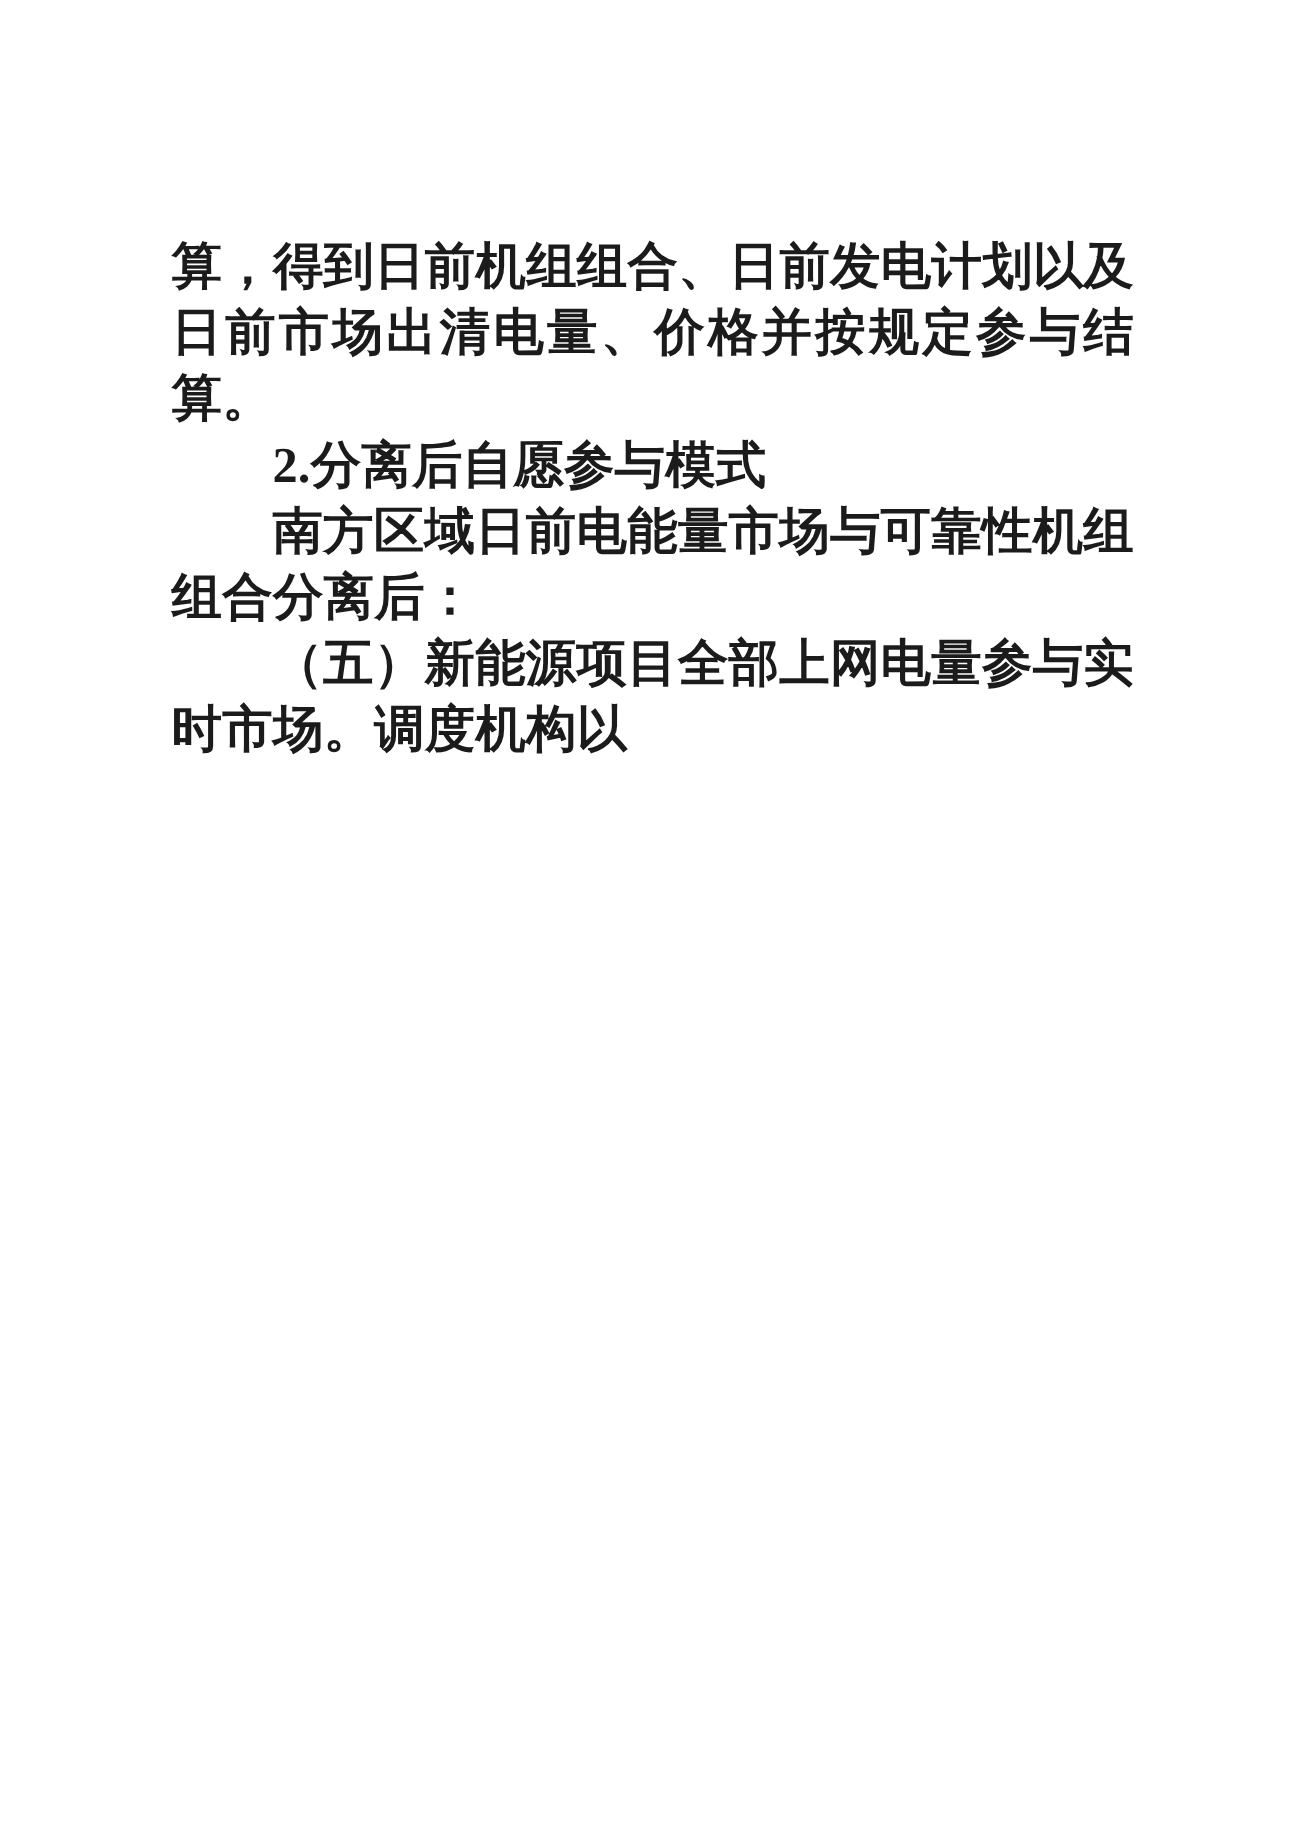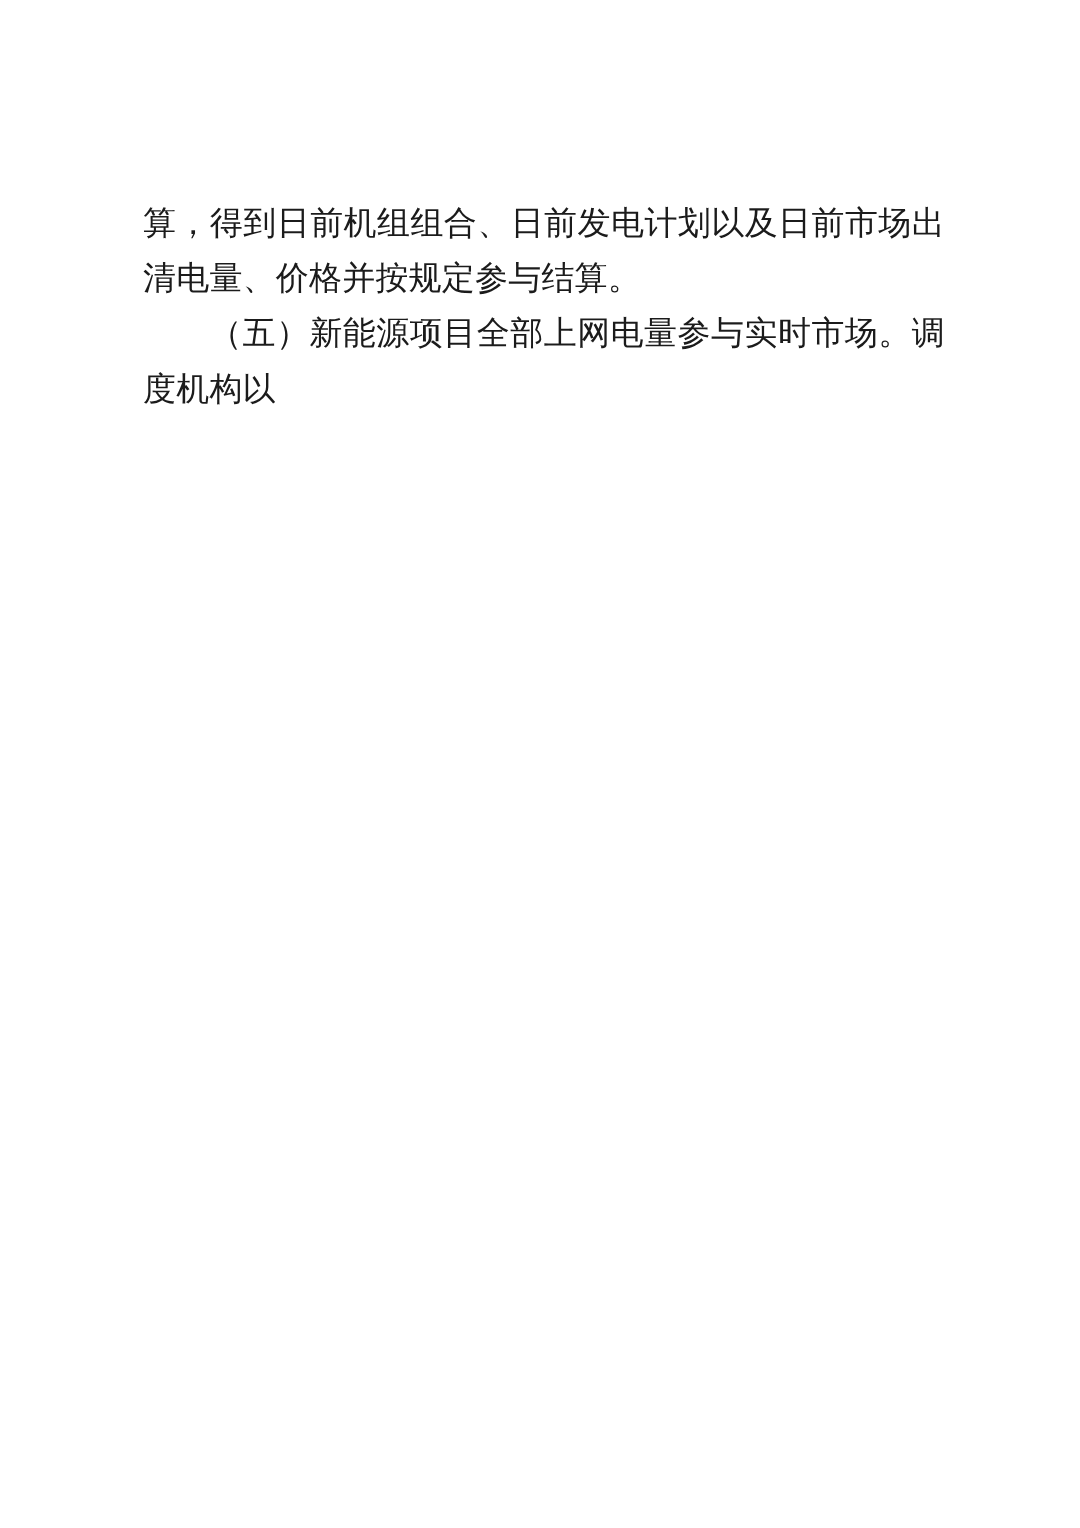--- a/index.html
+++ b/index.html
@@ -21,27 +21,27 @@
   }
   .text-block {
     position: absolute;
     left: 143px;
     top: 196px;
     width: 802px;
   }
   .para {
     margin: 0;
     color: #1b1b1b;
-    font-size: 33px;
+    font-size: 42px;
     line-height: 55.2px;
     text-align: justify;
     text-align-last: left;
     text-justify: inter-character;
     letter-spacing: 0.2px;
-    font-weight: 400;
+    font-weight: 700;
     -webkit-font-smoothing: antialiased;
   }
   .para.indent {
     text-indent: 2em;
   }
   .para.cont {
     text-indent: 0;
   }
   .footer-zone {
     position: absolute;
@@ -51,20 +51,22 @@
     height: 90px;
   }
 </style>
 </head>
 <body>
 
 <div class="page">
 
   <div class="text-block">
     <p class="para cont">算，得到日前机组组合、日前发电计划以及日前市场出清电量、价格并按规定参与结算。</p>
+    <p class="para indent">2.分离后自愿参与模式</p>
+    <p class="para indent">南方区域日前电能量市场与可靠性机组组合分离后：</p>
     <p class="para indent">（五）新能源项目全部上网电量参与实时市场。调度机构以</p>
   </div>
 
   <div class="footer-zone">
     
   </div>
 
 </div>
 
 </body></html>

